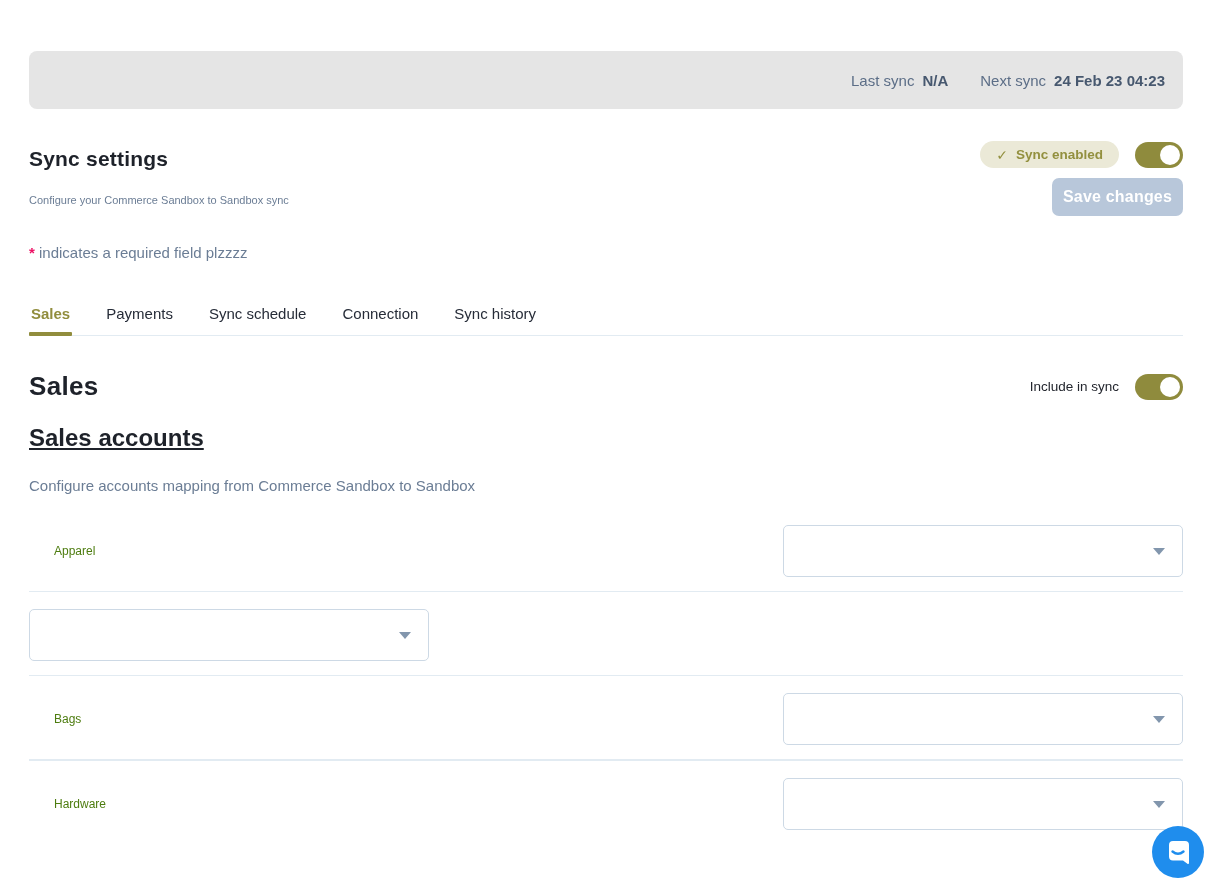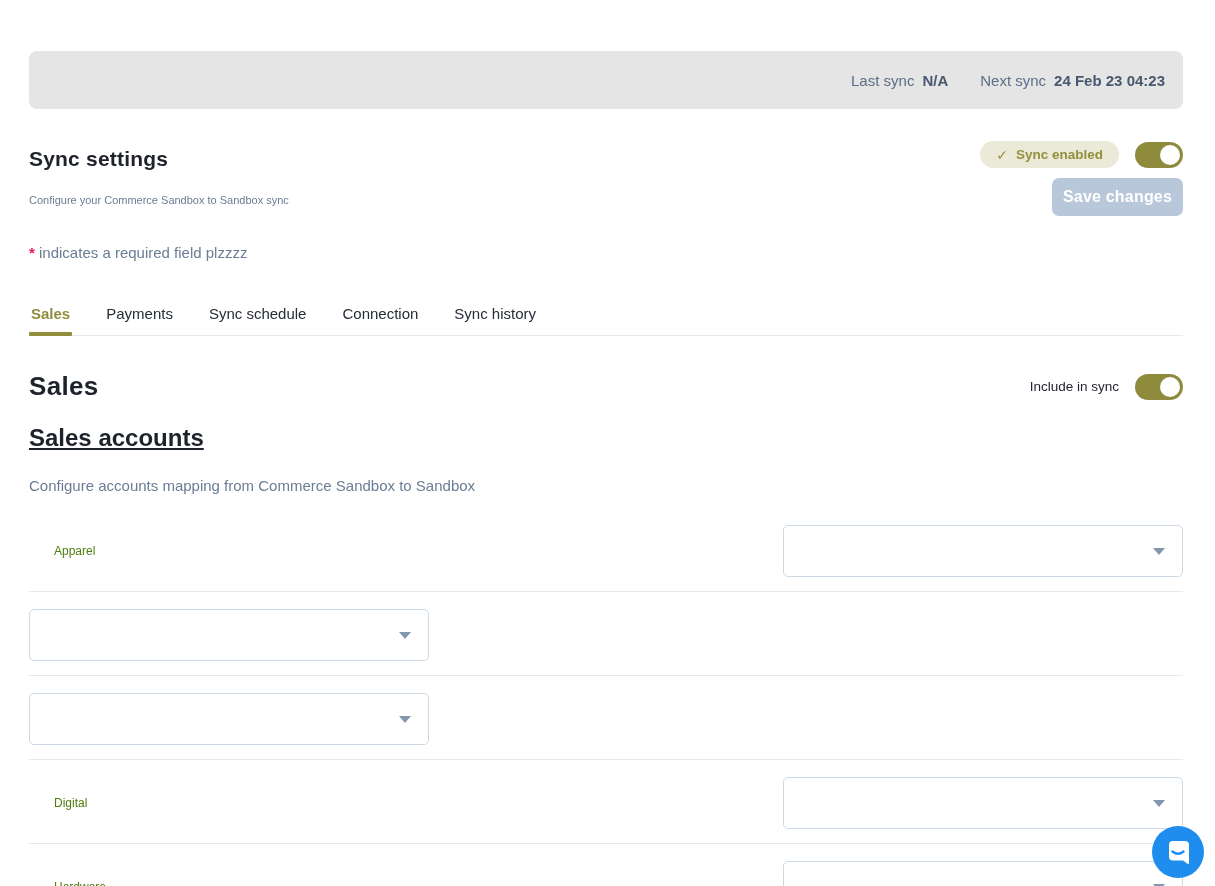--- a/index.html
+++ b/index.html
@@ -148,34 +148,28 @@
 
     <div class="mapping-row">
       <div class="select">
         <span class="value"></span>
         <span class="caret"></span>
       </div>
     </div>
     <div class="row-divider"></div>
 
     <div class="mapping-row">
+      <div class="row-label">Bags</div>
       <div class="select">
         <span class="value"></span>
         <span class="caret"></span>
       </div>
     </div>
     <div class="row-divider"></div>
 
-    <div class="mapping-row">
-      <div class="row-label">Digital</div>
-      <div class="select">
-        <span class="value"></span>
-        <span class="caret"></span>
-      </div>
-    </div>
     <div class="row-divider"></div>
 
     <div class="mapping-row">
       <div class="row-label">Hardware</div>
       <div class="select">
         <span class="value"></span>
         <span class="caret"></span>
       </div>
     </div>
 

